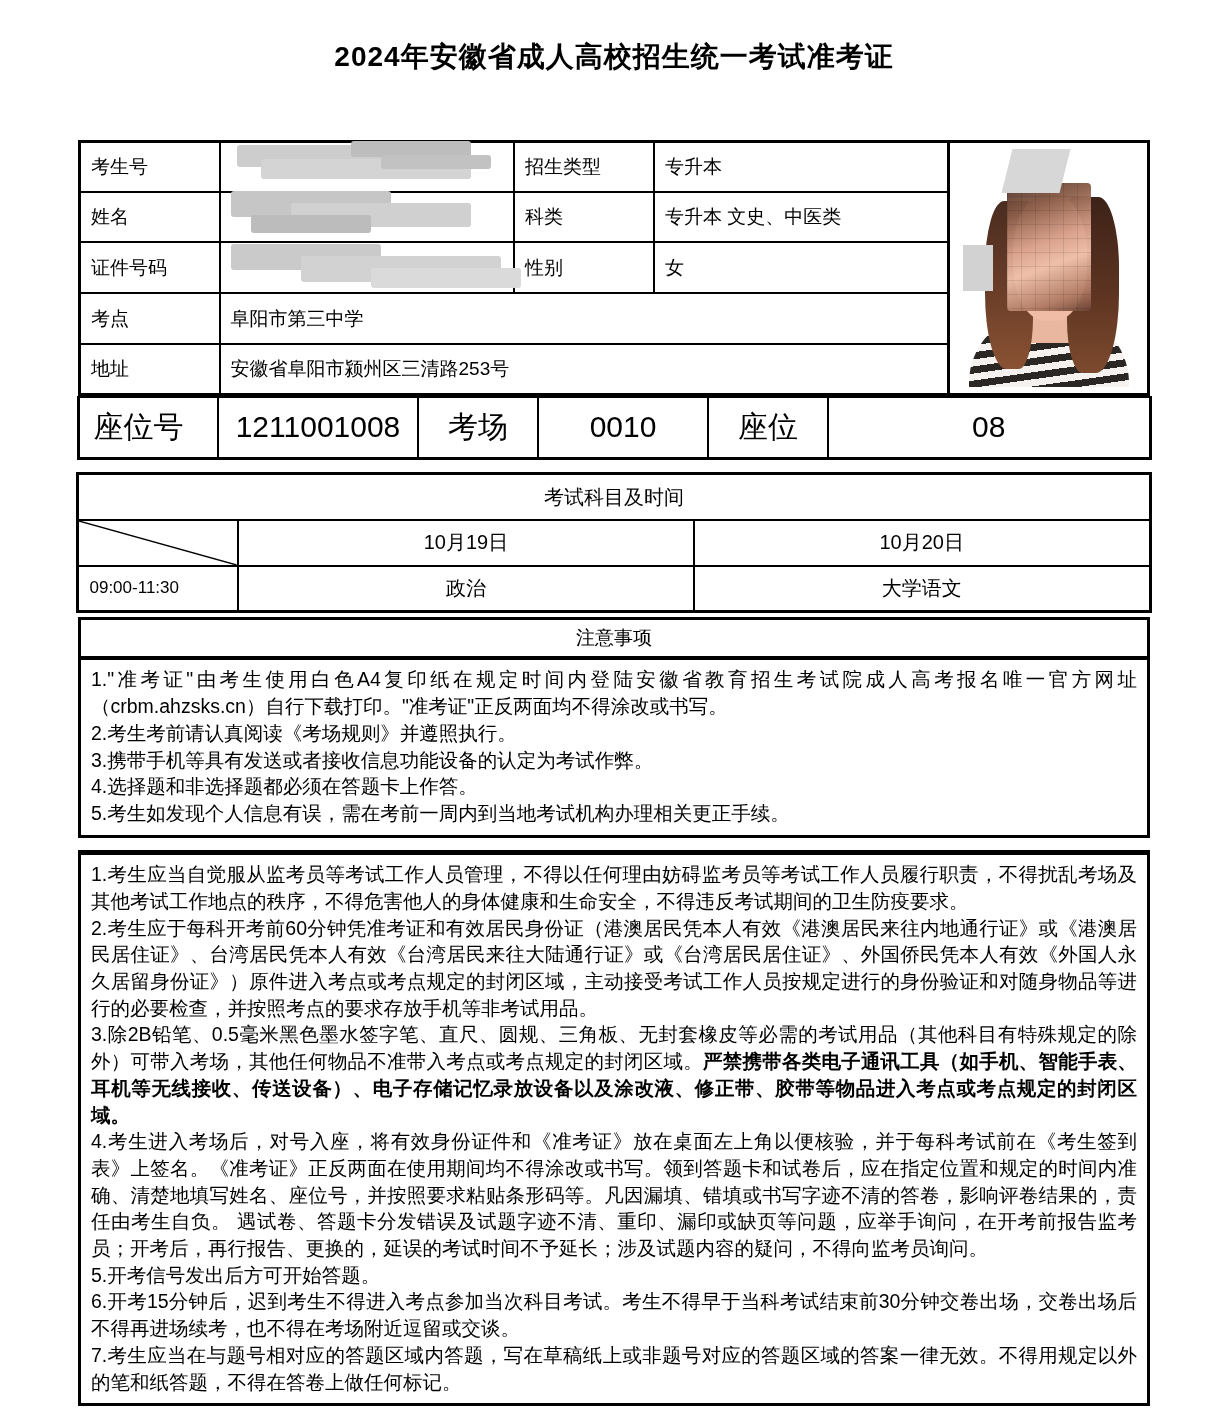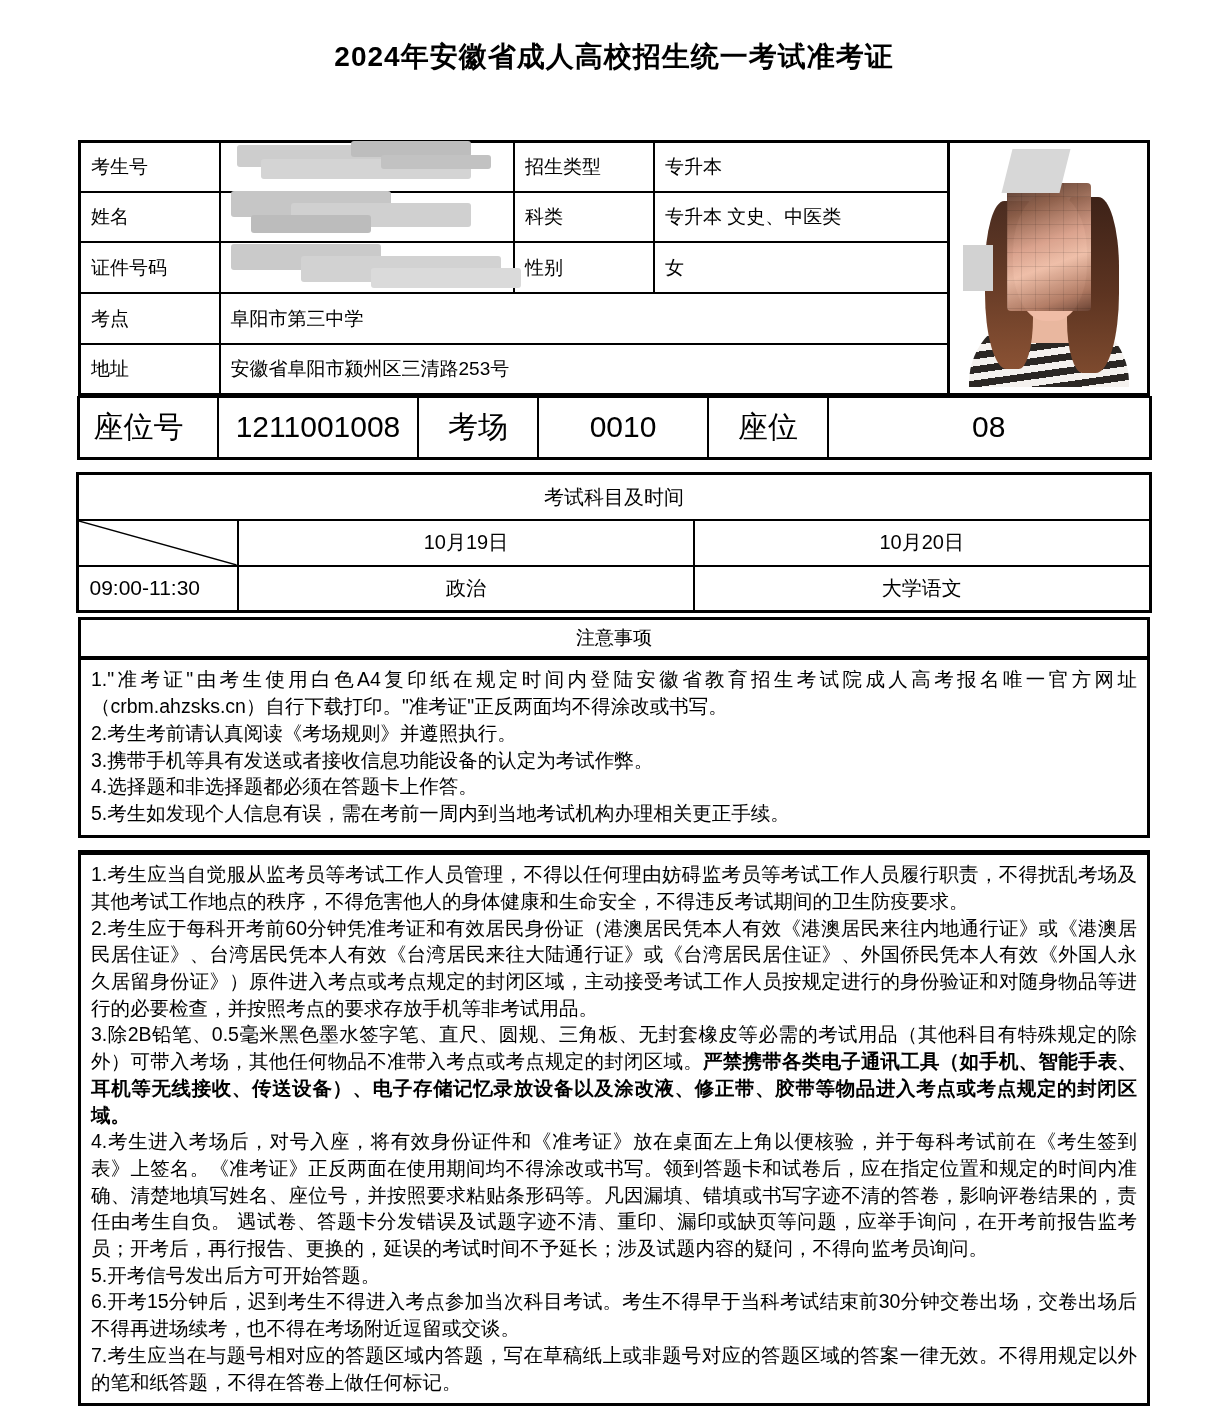--- a/index.html
+++ b/index.html
@@ -155,21 +155,21 @@
     background: #ababab;
     text-align: center;
     font-weight: normal;
     font-size: 21px;
     height: 38px;
   }
 
   
   #schedule-table { margin-top: 12px; }
   #schedule-table td { height: 46px; text-align: center; font-size: 20px; }
-  #schedule-table td.time-col { text-align: left; font-size: 21px; width: 160px; }
+  #schedule-table td.time-col { text-align: left; font-size: 17px; width: 160px; }
   .diag-cell {
     position: relative;
     padding: 0 !important;
     height: 46px;
   }
   .diag-cell svg { display: block; width: 100%; height: 100%; }
 
   
   .sec { margin-top: 4px; }
   .sec-body {

